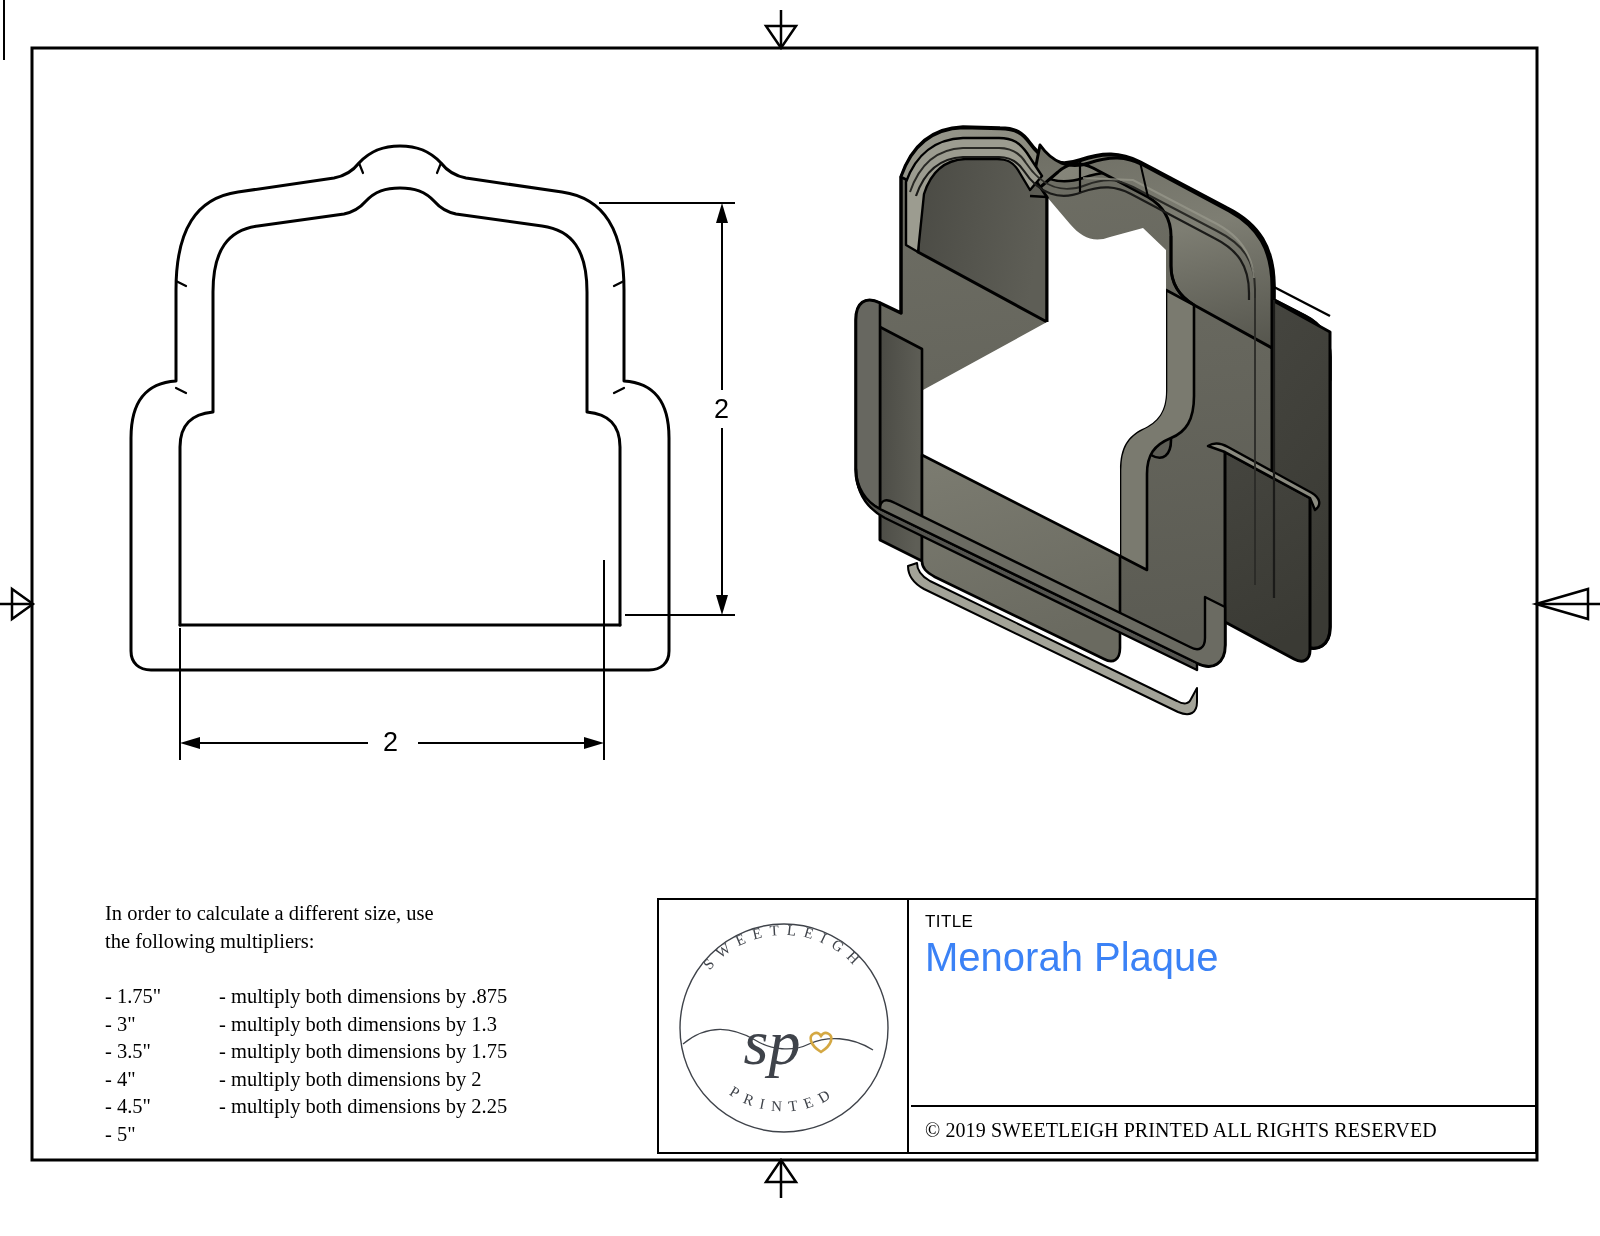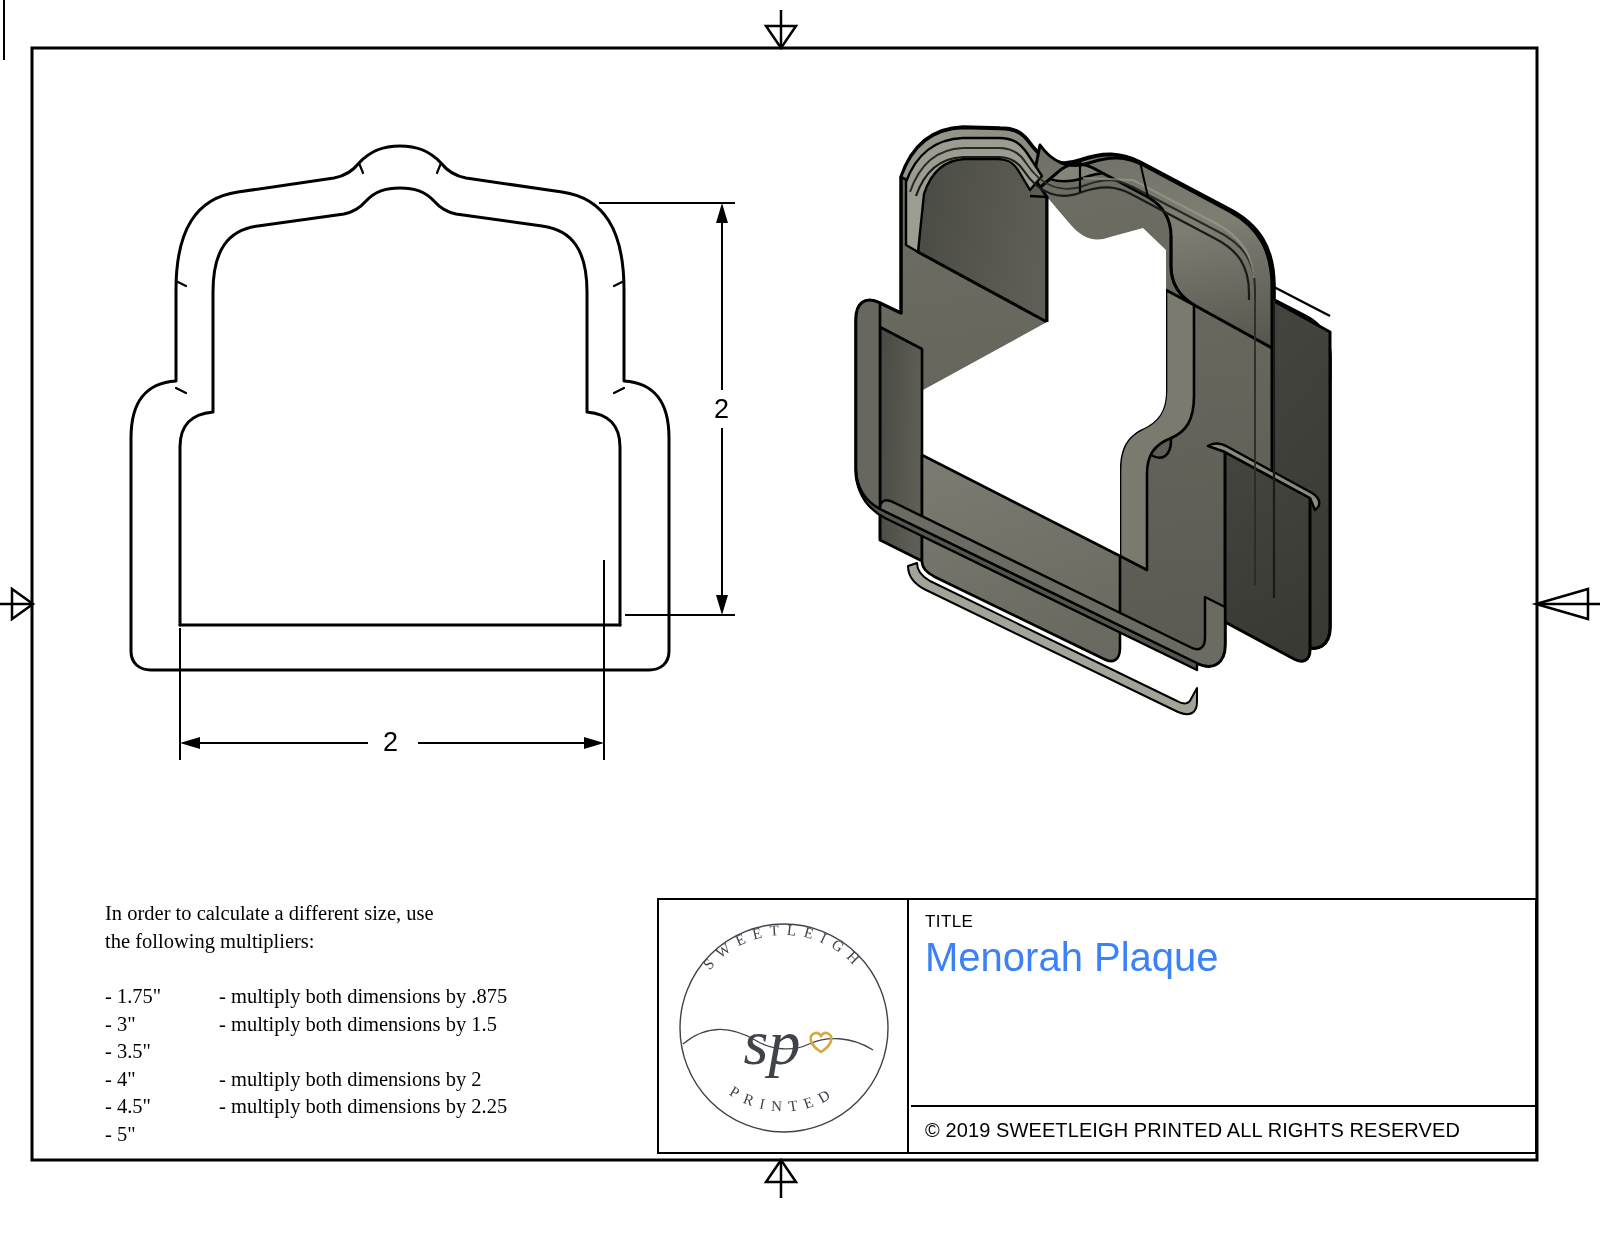--- a/index.html
+++ b/index.html
@@ -107,20 +107,21 @@
   #copyright-cell {
     position: absolute;
     left: 252px;
     top: 209px;
     right: 0;
     bottom: 0;
     box-sizing: border-box;
     padding-left: 14px;
     display: flex;
     align-items: center;
+    font-family: Liberation Serif, serif;
   }
   #copyright-text {
     font-size: 20px;
     letter-spacing: 0.1px;
     color: #000;
   }
   
   .dim-label {
     position: absolute;
     font-size: 27px;
@@ -423,24 +424,25 @@
   <div id="notes-block">
     <div class="note-intro">In order to calculate a different size, use
 the following multipliers:</div>
     <div class="multiplier-list">
       <div class="multiplier-row">
         <span class="mult-size">- 1.75"</span>
         <span class="mult-text">- multiply both dimensions by .875</span>
       </div>
       <div class="multiplier-row">
         <span class="mult-size">- 3"</span>
-        <span class="mult-text">- multiply both dimensions by 1.5</span>
+        <span class="mult-text">- multiply both dimensions by 1.3</span>
       </div>
       <div class="multiplier-row">
         <span class="mult-size">- 3.5"</span>
+        <span class="mult-text">- multiply both dimensions by 1.75</span>
       </div>
       <div class="multiplier-row">
         <span class="mult-size">- 4"</span>
         <span class="mult-text">- multiply both dimensions by 2</span>
       </div>
       <div class="multiplier-row">
         <span class="mult-size">- 4.5"</span>
         <span class="mult-text">- multiply both dimensions by 2.25</span>
       </div>
       <div class="multiplier-row">

